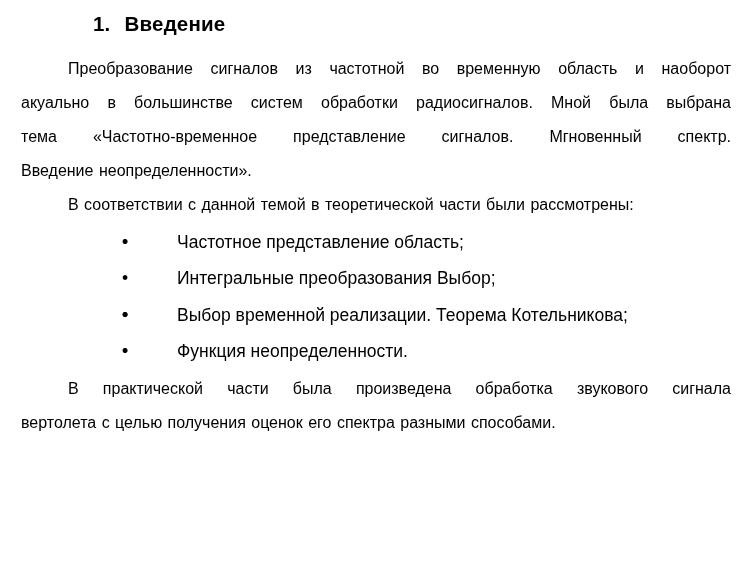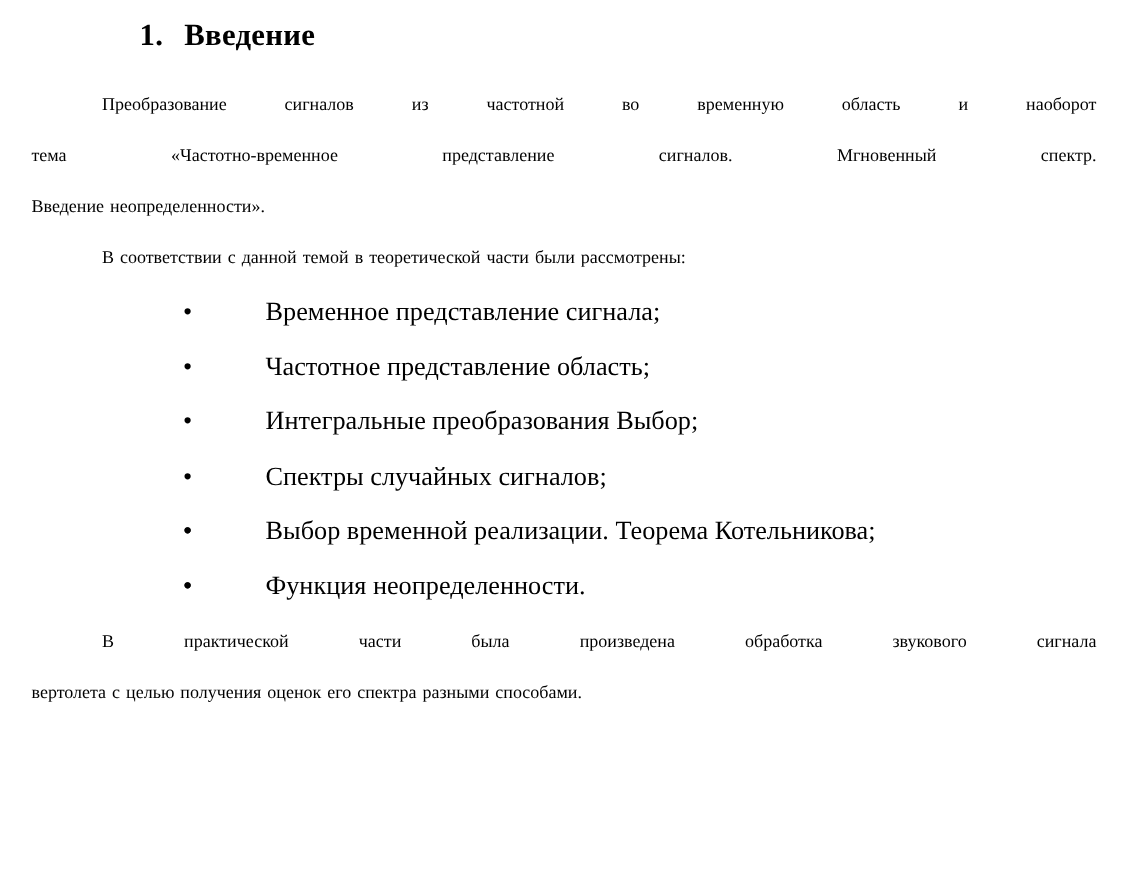--- a/index.html
+++ b/index.html
@@ -4,34 +4,34 @@
 <style>
   html, body { margin: 0; padding: 0; }
   body { background: #ffffff; }
   .page {
     position: relative;
     width: 753px;
     height: 583px;
     box-sizing: border-box;
     background: #ffffff;
     color: #000000;
-    font-family: Liberation Serif, serif;
+    font-family: Liberation Sans, sans-serif;
     padding: 0 22px 0 21px;
     overflow: hidden;
   }
   .heading {
     margin: 10px 0 0 72px;
     font-size: 20.5px;
     font-weight: bold;
     line-height: 28px;
     letter-spacing: 0.2px;
   }
   .heading .h-num { margin-right: 14px; }
   .para {
-    font-size: 12px;
+    font-size: 16px;
     line-height: 34px;
     word-spacing: 1px;
   }
   .para-1 { margin-top: 14px; }
   .para-2 { margin-top: 0; }
   .para-3 { margin-top: 3px; }
   .pline { width: 100%; }
   .pline.just {
     text-align: justify;
     text-align-last: justify;
@@ -60,44 +60,43 @@
 <body>
 
 <div class="page">
 
   <h1 class="heading">
     <span class="h-num">1.</span><span class="h-text">Введение</span>
   </h1>
 
   <div class="para para-1">
     <div class="pline just indent">Преобразование сигналов из частотной во временную область и наоборот</div>
+    <div class="pline just">акуально в большинстве систем обработки радиосигналов. Мной была выбрана</div>
     <div class="pline just">тема «Частотно-временное представление сигналов. Мгновенный спектр.</div>
     <div class="pline">Введение неопределенности».</div>
   </div>
 
   <div class="para para-2">
     <div class="pline indent">В соответствии с данной темой в теоретической части были рассмотрены:</div>
   </div>
 
   <ul class="blist">
     <li>
       <span class="bullet">•</span>
-      <span class="btext">Временное представление сигнала;</span>
     </li>
     <li>
       <span class="bullet">•</span>
       <span class="btext">Частотное представление область;</span>
     </li>
     <li>
       <span class="bullet">•</span>
       <span class="btext">Интегральные преобразования Выбор;</span>
     </li>
     <li>
       <span class="bullet">•</span>
-      <span class="btext">Спектры случайных сигналов;</span>
     </li>
     <li>
       <span class="bullet">•</span>
     </li>
     <li>
       <span class="bullet">•</span>
       <span class="btext">Выбор временной реализации. Теорема Котельникова;</span>
     </li>
     <li>
       <span class="bullet">•</span>

